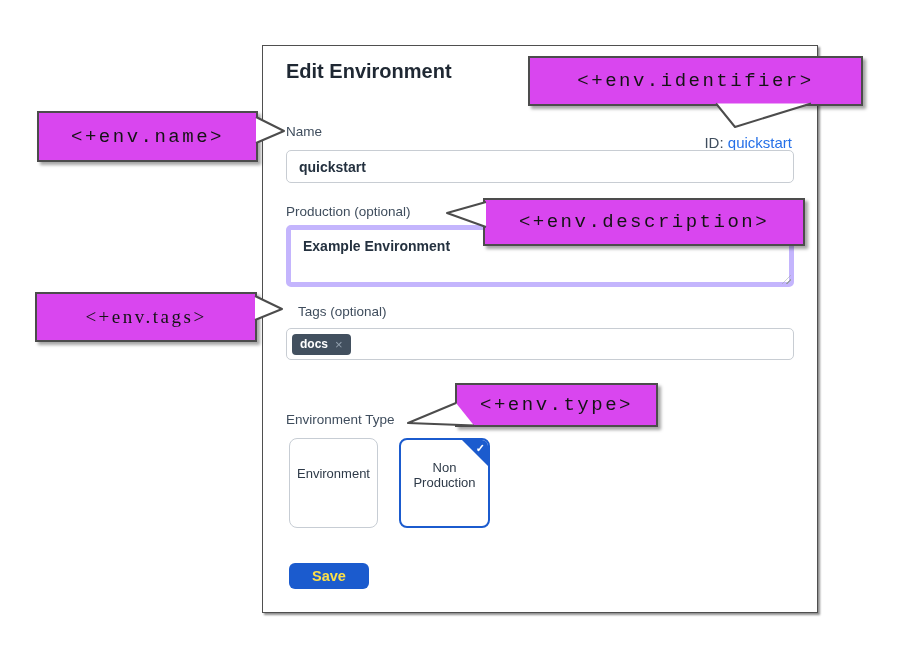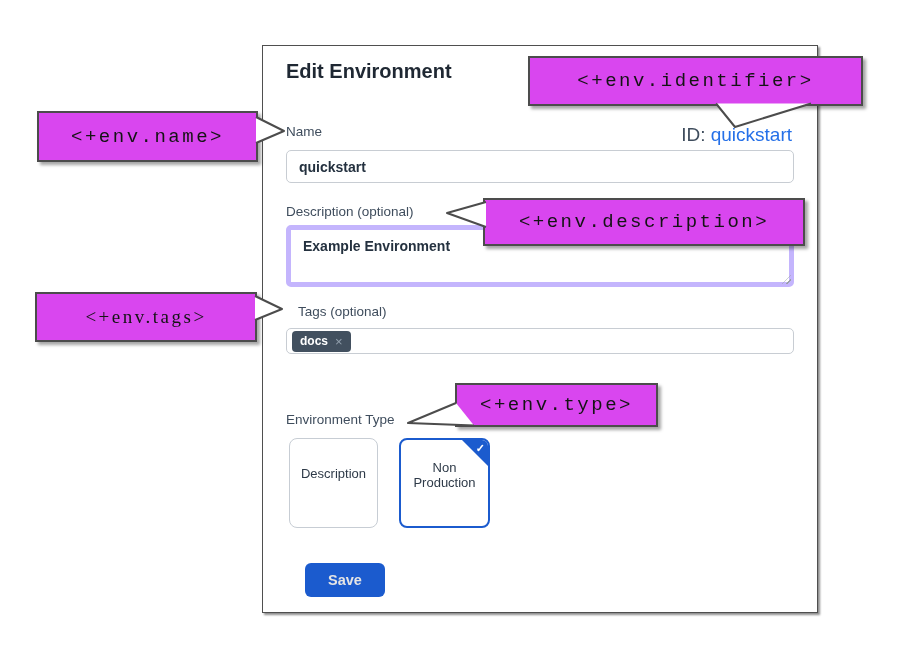--- a/index.html
+++ b/index.html
@@ -10,53 +10,53 @@
   .dialog{position:absolute;left:262px;top:45px;width:556px;height:568px;background:#fff;
           border:1.5px solid #4f4f4f;box-shadow:2px 2px 2px rgba(0,0,0,.45);z-index:1;box-sizing:border-box;}
   .dialog-title{position:absolute;left:23px;top:14px;font-size:20px;font-weight:700;color:#1f2833;margin:0;}
 
   .field-label{position:absolute;font-size:13.5px;font-weight:500;color:#3f4d5d;}
   #name-label{left:23px;top:78px;}
   #desc-label{left:23px;top:158px;}
   #tags-label{left:35px;top:258px;}
   #type-label{left:23px;top:366px;}
 
-  .id-line{position:absolute;right:25px;top:78px;font-size:19px;font-weight:500;color:#3f4d5d;}
+  .id-line{position:absolute;right:25px;top:88px;font-size:15px;font-weight:500;color:#3f4d5d;}
   .id-line a{color:#2570e8;text-decoration:none;font-weight:500;}
 
   .text-input{position:absolute;left:23px;top:104px;width:508px;height:33px;box-sizing:border-box;
           border:1px solid #c8cdd3;border-radius:5px;padding:0 12px;font-size:14px;font-weight:600;
           color:#24313f;font-family:"Liberation Sans", sans-serif;background:#fff;outline:none;}
 
   .textarea-wrap{position:absolute;left:23px;top:179px;width:508px;height:62px;}
   .textarea{width:100%;height:100%;box-sizing:border-box;border:5px solid #c4b5fd;border-radius:5px;
           padding:8px 12px;font-size:14px;font-weight:600;color:#24313f;resize:none;outline:none;
           font-family:"Liberation Sans", sans-serif;}
   .resize-handle{position:absolute;right:3px;bottom:3px;width:9px;height:9px;pointer-events:none;
           background:repeating-linear-gradient(135deg,transparent 0 2px,#9aa0a6 2px 3.4px);
           clip-path:polygon(100% 0,100% 100%,0 100%);}
 
-  .tags-box{position:absolute;left:23px;top:282px;width:508px;height:26px;box-sizing:border-box;
+  .tags-box{position:absolute;left:23px;top:282px;width:508px;height:32px;box-sizing:border-box;
           border:1px solid #c8cdd3;border-radius:5px;display:flex;align-items:center;padding:0 5px;}
   .chip{display:inline-flex;align-items:center;gap:7px;background:#42505f;color:#fff;border-radius:4px;
           height:21px;padding:0 8px;font-size:12px;font-weight:700;}
   .chip-x{color:#93a1ae;font-size:13px;font-weight:400;cursor:pointer;line-height:1;}
 
   .type-card{position:absolute;box-sizing:border-box;border:1px solid #c7cdd4;border-radius:8px;background:#fff;
           text-align:center;font-size:13px;color:#2e3a48;cursor:pointer;overflow:hidden;line-height:15px;}
   #card-production{left:26px;top:392px;width:89px;height:90px;padding-top:27px;}
   #card-nonprod{left:136px;top:392px;width:91px;height:90px;padding:20px 8px 0 8px;
           border:2px solid #1b5bce;border-radius:8px;}
   .corner{position:absolute;top:-1px;right:-1px;width:0;height:0;
           border-top:28px solid #1b5bce;border-left:28px solid transparent;}
   .corner-check{position:absolute;top:1px;right:3px;color:#fff;font-size:11px;font-weight:700;}
 
-  .save-btn{position:absolute;left:26px;top:517px;width:80px;height:34px;background:#1b5bce;color:#e5e5e5;
+  .save-btn{position:absolute;left:26px;top:517px;width:80px;height:26px;background:#1b5bce;color:#fde047;
           border:none;border-radius:6px;font-size:14.5px;font-weight:600;cursor:pointer;
-          font-family:"Liberation Sans", sans-serif;margin-left:16px;}
+          font-family:"Liberation Sans", sans-serif;}
 
   
   .callout{position:absolute;background:#d946ef;border:2px solid #4c4c4c;box-shadow:3px 3px 3px rgba(0,0,0,.35);
           display:flex;align-items:center;justify-content:center;z-index:5;box-sizing:border-box;
           font-family:"Liberation Mono", monospace;font-size:19px;letter-spacing:2.5px;color:#141414;white-space:nowrap;}
   #co-identifier{left:528px;top:56px;width:335px;height:50px;}
   #co-name{left:37px;top:111px;width:221px;height:51px;}
   #co-description{left:483px;top:198px;width:322px;height:48px;}
   #co-tags{left:35px;top:292px;width:222px;height:50px;font-family:Liberation Serif, serif;}
   #co-type{left:455px;top:383px;width:203px;height:44px;}
@@ -72,37 +72,37 @@
   <div class="dialog">
     <h2 class="dialog-title">Edit Environment</h2>
 
     <label class="field-label" id="name-label">Name</label>
     <div class="id-line">
       <span>ID:</span>
       <a href="#">quickstart</a>
     </div>
     <input class="text-input" value="quickstart" style="">
 
-    <label class="field-label" id="desc-label">Description (optional)</label>
+    <label class="field-label" id="desc-label">Production (optional)</label>
     <div class="textarea-wrap">
       <textarea class="textarea" style="">Example Environment</textarea>
       <span class="resize-handle"></span>
     </div>
 
     <label class="field-label" id="tags-label">Tags (optional)</label>
     <div class="tags-box">
       <span class="chip">
         <span>docs</span>
         <span class="chip-x">×</span>
       </span>
     </div>
 
     <label class="field-label" id="type-label">Environment Type</label>
     <div class="type-card" id="card-production">
-      <span>Description</span>
+      <span>Environment</span>
     </div>
     <div class="type-card" id="card-nonprod">
       <span>Non Production</span>
       <span class="corner"></span>
       <span class="corner-check">✓</span>
     </div>
 
     <button class="save-btn">Save</button>
   </div>
 

